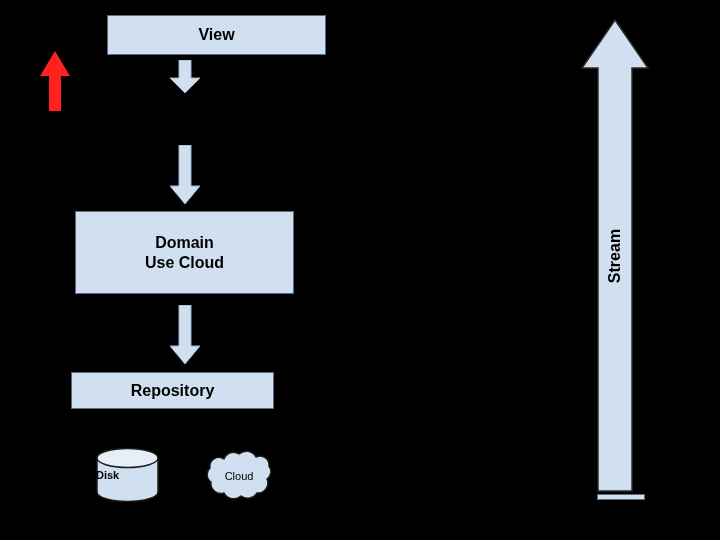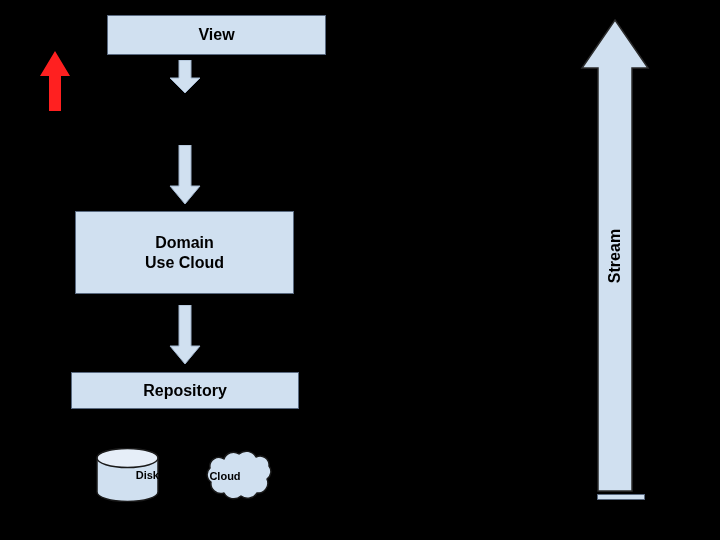--- a/index.html
+++ b/index.html
@@ -30,21 +30,21 @@
     text-align: center;
     color: #000000;
     font-weight: bold;
     font-size: 16px;
     line-height: 1.25;
     font-family: "Liberation Sans", sans-serif;
   }
   #node-view       { left: 75px;  top: 15px;  width: 219px; height: 40px; margin-left: 32px; }
   #node-presenter  { left: 75px;  top: 102px; width: 219px; height: 37px; }
   #node-domain     { left: 75px;  top: 211px; width: 219px; height: 83px; }
-  #node-repository { left: 71px;  top: 372px; width: 228px; height: 37px; }
+  #node-repository { left: 71px;  top: 372px; width: 203px; height: 37px; }
 
   .flow-arrow {
     position: absolute;
   }
   #arrow-view-presenter      { left: 168px; top: 60px;  width: 34px; height: 34px; }
   #arrow-presenter-domain    { left: 168px; top: 145px; width: 34px; height: 60px; }
   #arrow-domain-repository   { left: 168px; top: 305px; width: 34px; height: 60px; }
 
   #red-arrow {
     position: absolute;
@@ -99,45 +99,45 @@
     height: 54px;
   }
   #disk-label {
     position: absolute;
     left: 96px;
     top: 448px;
     width: 63px;
     height: 54px;
     display: flex;
     align-items: center;
-    justify-content: flex-end;
+    justify-content: flex-start;
     font-size: 11px;
     font-weight: bold;
     color: #000000;
     pointer-events: none;
     font-family: "Liberation Sans", sans-serif;
   }
   #cloud-shape {
     position: absolute;
     left: 204px;
     top: 447px;
     width: 70px;
     height: 58px;
   }
   #cloud-label {
     position: absolute;
-    left: 190px;
+    left: 204px;
     top: 447px;
     width: 70px;
     height: 58px;
     display: flex;
     align-items: center;
     justify-content: center;
     font-size: 11px;
-    font-weight: bold;
+    font-weight: normal;
     color: #000000;
     pointer-events: none;
     font-family: "Liberation Sans", sans-serif;
   }
   .label-line { display: block; }
 </style>
 </head>
 <body>
 
 <div id="canvas">

